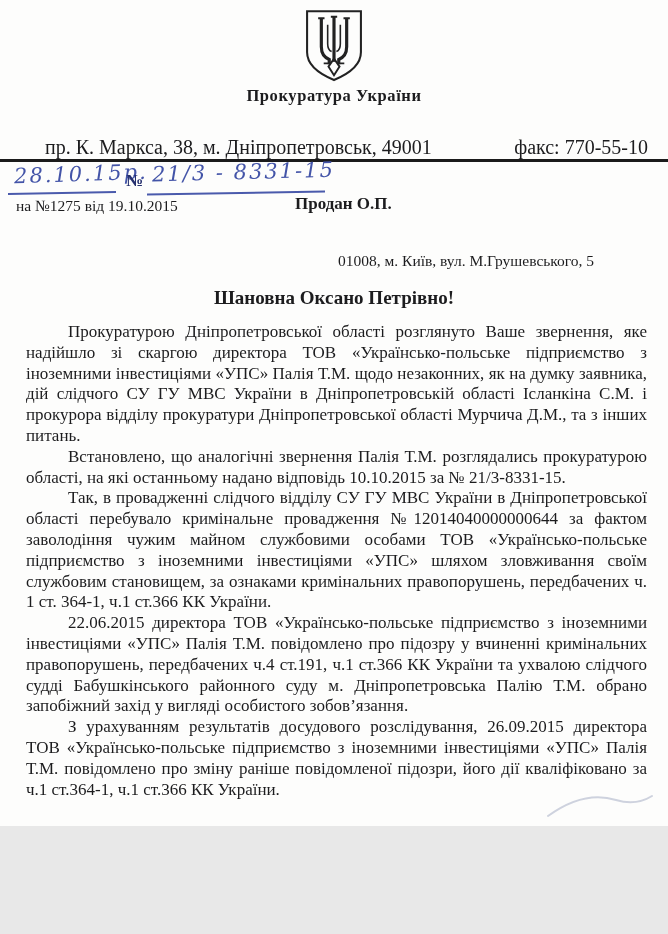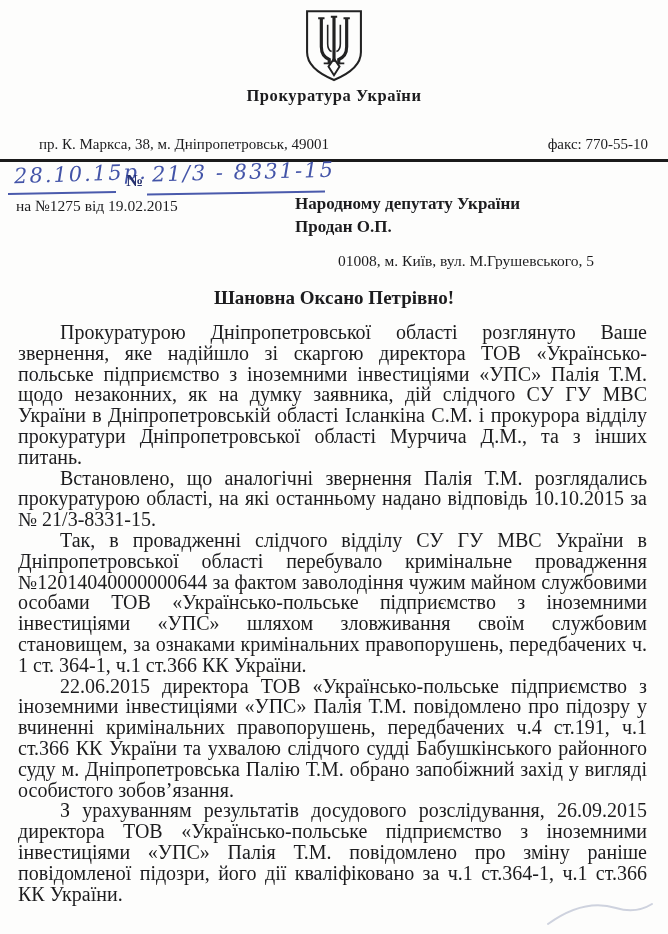--- a/index.html
+++ b/index.html
@@ -1,18 +1,18 @@
 <!DOCTYPE html>
 <html lang="uk"><head>
 <meta charset="utf-8">
 <style>
   html,body{margin:0;padding:0;background:#e8e8e8;}
   .page{
     position:relative;
-    width:668px;height:934px;
+    width:668px;height:826px;
     margin:0 auto;
     background:#fdfdfc;
     overflow:hidden;
     font-family:"Liberation Serif","DejaVu Serif",serif;
     color:#1c1c1e;
   }
   
   .emblem{
     position:absolute;left:50%;top:8px;transform:translateX(-50%);
   }
@@ -20,23 +20,23 @@
     position:absolute;top:86px;left:0;width:100%;
     text-align:center;font-weight:bold;font-size:16.5px;
     letter-spacing:.6px;
   }
   .org-title{
     position:absolute;top:104px;left:0;width:100%;
     text-align:center;font-weight:bold;font-size:23px;
     letter-spacing:1.4px;word-spacing:9px;white-space:nowrap;
   }
   .addr-row{
-    position:absolute;top:136px;left:39px;right:20px;
+    position:absolute;top:136px;left:45px;right:20px;
     display:flex;justify-content:space-between;
-    font-size:15px;
+    font-size:20px;
     align-items:flex-end;
   }
   .rule{
     position:absolute;top:159px;left:0;width:668px;height:3px;
     background:#1b1b1b;
   }
   
   .hand{
     font-style:italic;
     font-family:"DejaVu Serif","Liberation Serif",serif;
@@ -57,22 +57,22 @@
   }
   .recipient-addr{
     position:absolute;left:295px;top:252px;font-size:15.5px;margin-left:43px;
   }
   
   .salutation{
     position:absolute;top:287px;left:0;width:100%;
     text-align:center;font-weight:bold;font-size:19px;
   }
   .body-text{
-    position:absolute;top:322px;left:18px;right:21px;
-    font-size:20px;line-height:20.8px;
+    position:absolute;top:322px;left:26px;right:21px;
+    font-size:17px;line-height:20.8px;
     text-align:justify;
   }
   .body-text p{margin:0;text-indent:42px;}
   
   .artifact{position:absolute;right:14px;bottom:0;opacity:.55;}
 </style>
 </head>
 <body>
 
 <div class="page">
@@ -99,24 +99,23 @@
   </div>
 
   <div class="rule"></div>
 
   <div class="hand hw-date">28.10.15р.</div>
   <div class="hw-underline-1"></div>
   <div class="num-sign">№</div>
   <div class="hand hw-number">21/3 - 8331-15</div>
   <div class="hw-underline-2"></div>
 
-  <div class="reference">на №1275 від 19.02.2015</div>
+  <div class="reference">на №1275 від 19.10.2015</div>
 
   <div class="recipient">
-    <div>Народному депутату України</div>
     <div>Продан О.П.</div>
   </div>
   <div class="recipient-addr">01008, м. Київ, вул. М.Грушевського, 5</div>
 
   <div class="salutation">Шановна Оксано Петрівно!</div>
 
   <div class="body-text">
     <p>Прокуратурою Дніпропетровської області розглянуто Ваше звернення, яке надійшло зі скаргою директора ТОВ «Українсько-польське підприємство з іноземними інвестиціями «УПС» Палія Т.М. щодо незаконних, як на думку заявника, дій слідчого СУ ГУ МВС України в Дніпропетровській області Ісланкіна С.М. і прокурора відділу прокуратури Дніпропетровської області Мурчича Д.М., та з інших питань.</p>
     <p>Встановлено, що аналогічні звернення Палія Т.М. розглядались прокуратурою області, на які останньому надано відповідь 10.10.2015 за № 21/3-8331-15.</p>
     <p>Так, в провадженні слідчого відділу СУ ГУ МВС України в Дніпропетровської області перебувало кримінальне провадження №12014040000000644 за фактом заволодіння чужим майном службовими особами ТОВ «Українсько-польське підприємство з іноземними інвестиціями «УПС» шляхом зловживання своїм службовим становищем, за ознаками кримінальних правопорушень, передбачених ч. 1 ст. 364-1, ч.1 ст.366 КК України.</p>

